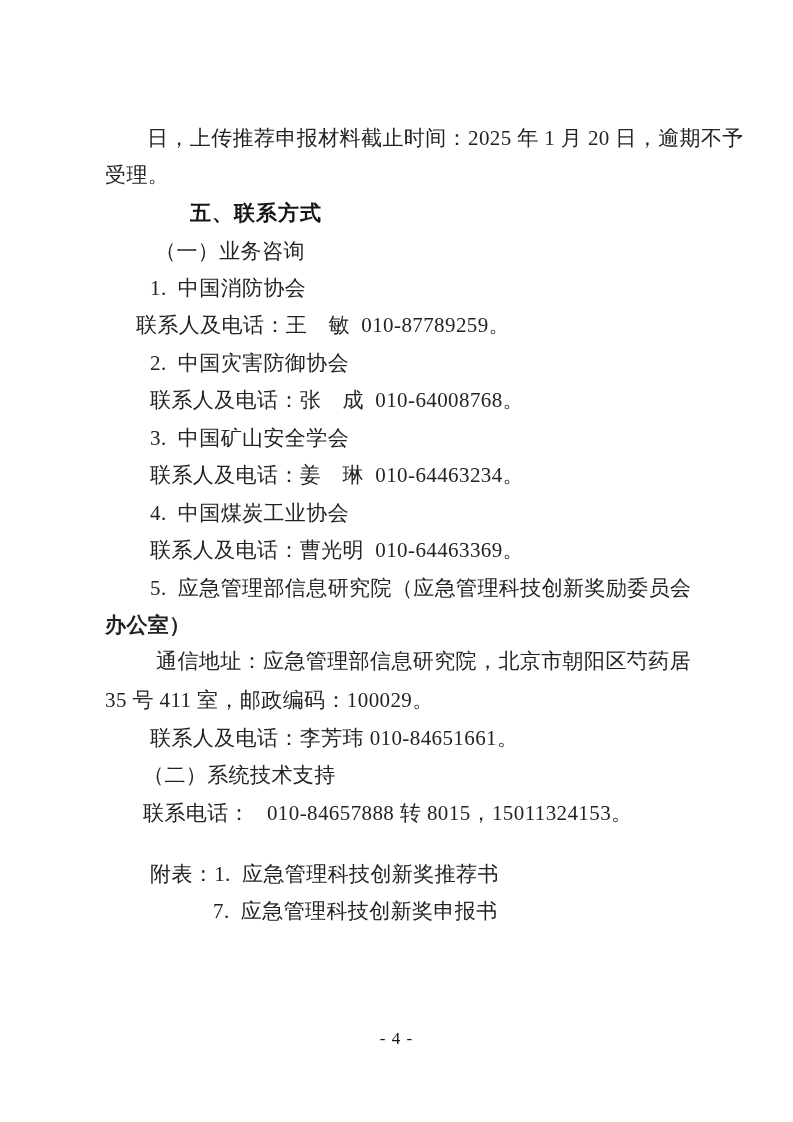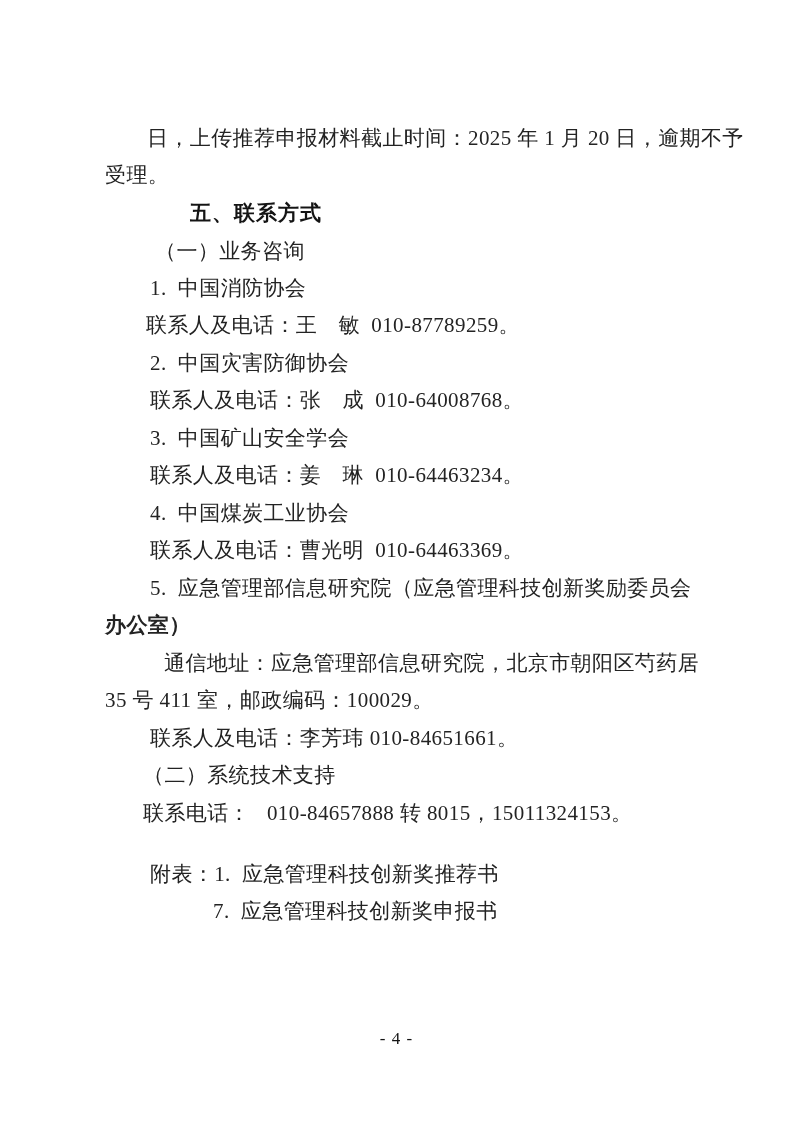--- a/index.html
+++ b/index.html
@@ -44,34 +44,34 @@
 <div class="page">
 
   <div class="line" style="left:119px;top:127px;margin-left:28px;">日，上传推荐申报材料截止时间：2025 年 1 月 20 日，逾期不予</div>
   <div class="line" style="left:105px;top:164px;">受理。</div>
 
   <div class="line heading" style="left:150px;top:202px;">五、联系方式</div>
 
   <div class="line" style="left:155px;top:240px;">（一）业务咨询</div>
 
   <div class="line" style="left:150px;top:277px;text-align:right;">1.  中国消防协会</div>
-  <div class="line" style="left:146px;top:314px;text-align:right;">联系人及电话：王　敏  010-87789259。</div>
+  <div class="line" style="left:136px;top:314px;text-align:right;">联系人及电话：王　敏  010-87789259。</div>
 
   <div class="line" style="left:150px;top:352px;">2.  中国灾害防御协会</div>
   <div class="line" style="left:150px;top:389px;">联系人及电话：张　成  010-64008768。</div>
 
   <div class="line" style="left:150px;top:427px;">3.  中国矿山安全学会</div>
   <div class="line" style="left:150px;top:464px;">联系人及电话：姜　琳  010-64463234。</div>
 
   <div class="line" style="left:150px;top:502px;">4.  中国煤炭工业协会</div>
   <div class="line" style="left:150px;top:539px;">联系人及电话：曹光明  010-64463369。</div>
 
   <div class="line" style="left:150px;top:577px;">5.  应急管理部信息研究院（应急管理科技创新奖励委员会</div>
   <div class="line" style="left:105px;top:614px;font-weight:bold;">办公室）</div>
-  <div class="line" style="left:164px;top:652px;">通信地址：应急管理部信息研究院，北京市朝阳区芍药居</div>
+  <div class="line" style="left:156px;top:652px;font-family:Liberation Mono, monospace;">通信地址：应急管理部信息研究院，北京市朝阳区芍药居</div>
   <div class="line" style="left:105px;top:689px;">35 号 411 室，邮政编码：100029。</div>
   <div class="line" style="left:150px;top:727px;">联系人及电话：李芳玮 010-84651661。</div>
 
   <div class="line" style="left:143px;top:764px;">（二）系统技术支持</div>
   <div class="line" style="left:143px;top:802px;">联系电话：   010-84657888 转 8015，15011324153。</div>
 
   <div class="line" style="left:150px;top:863px;">附表：1.  应急管理科技创新奖推荐书</div>
   <div class="line" style="left:213px;top:900px;">7.  应急管理科技创新奖申报书</div>
 
   <div class="pagenum" style="top:1029px;">- 4 -</div>

